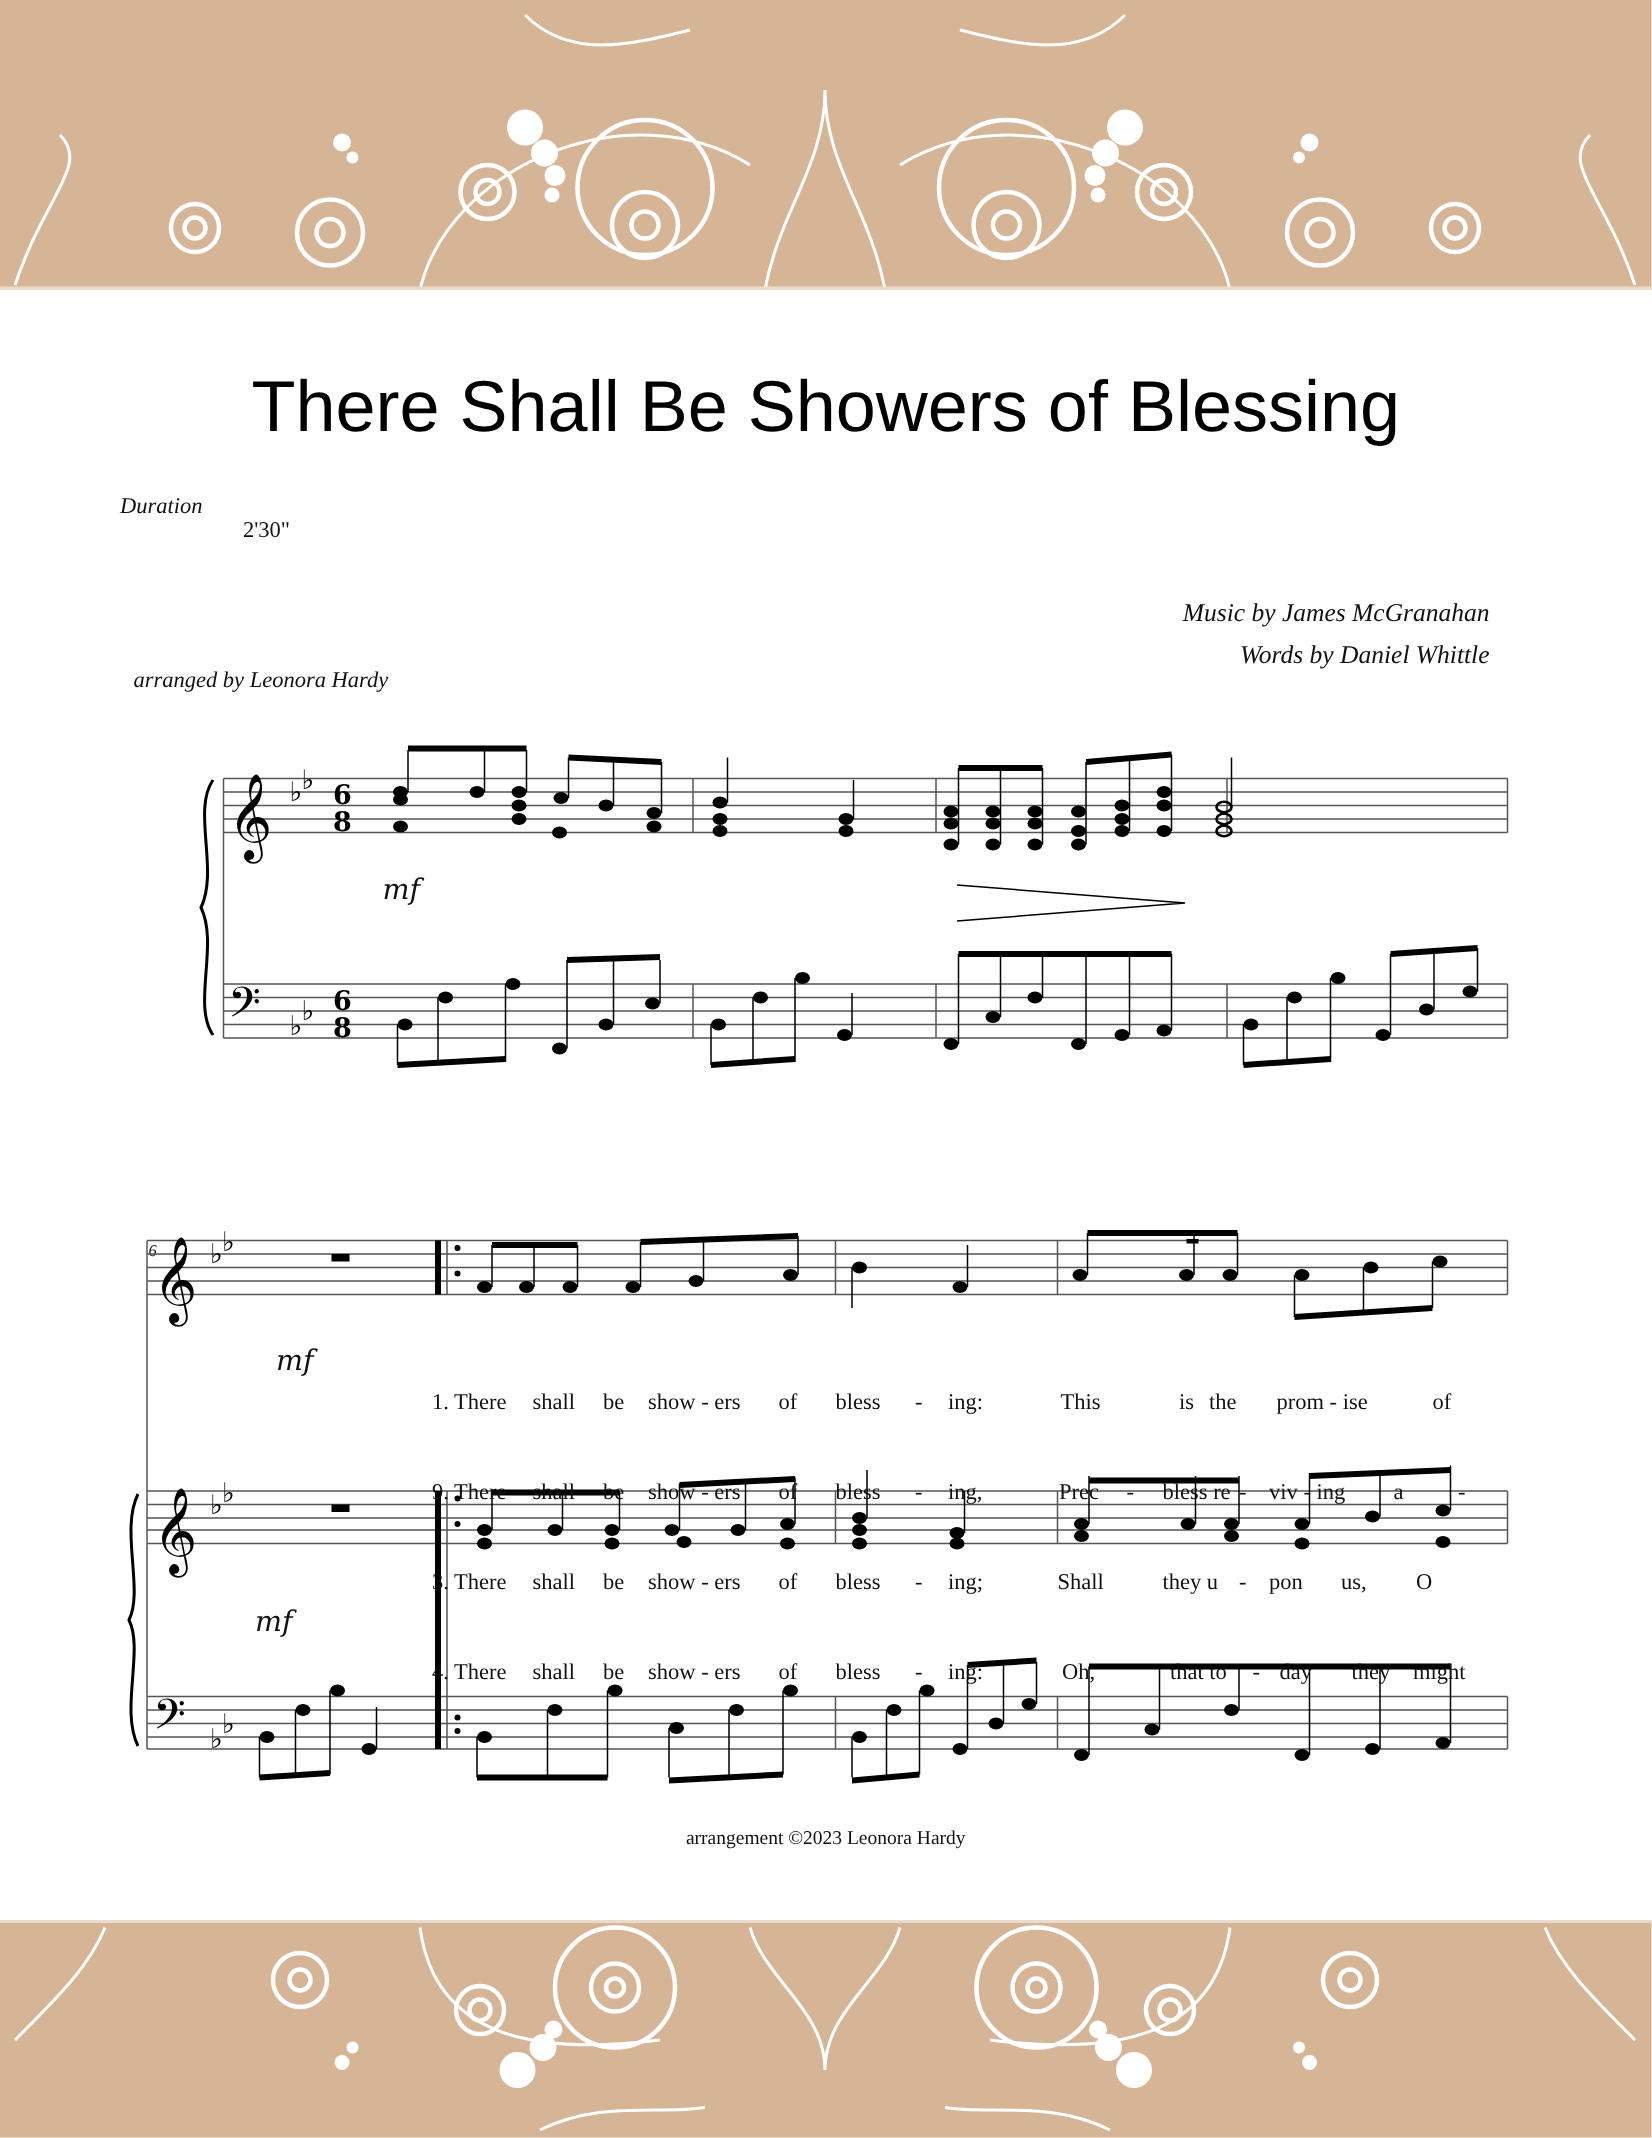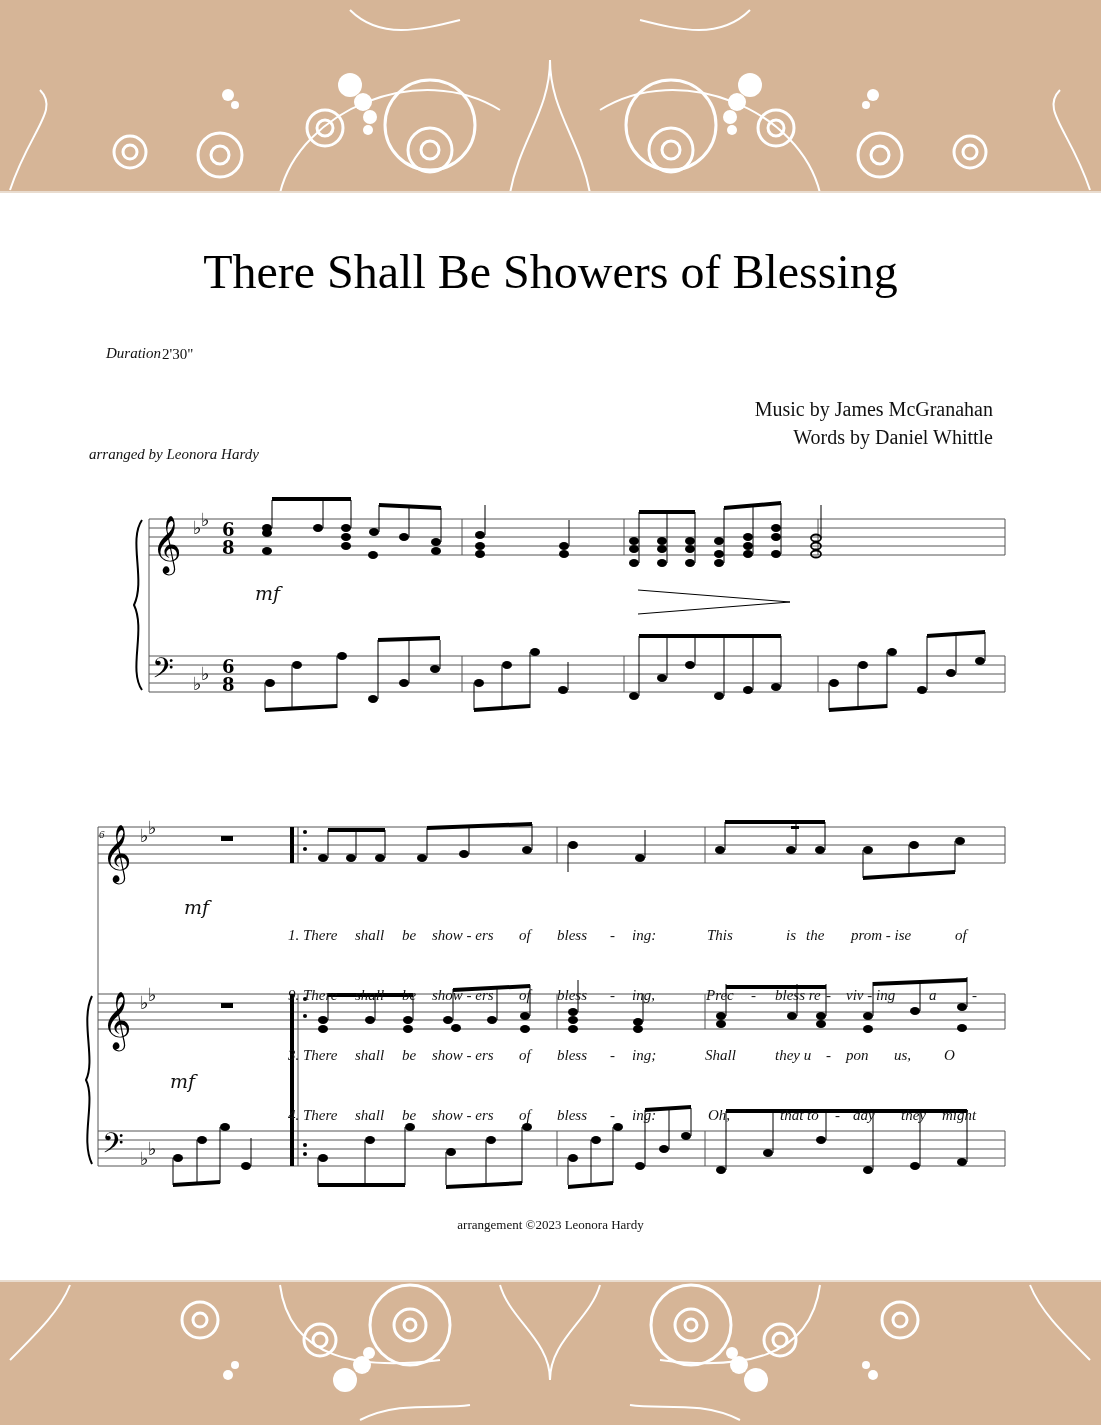--- a/index.html
+++ b/index.html
@@ -10,31 +10,31 @@
   .banner {
     position: absolute; left: 0; width: 1101px; background: #d6b597; overflow: hidden;
   }
   .banner-top { top: 0; height: 193px; }
   .banner-bottom { top: 1280px; height: 145px; }
   .banner-rule { position: absolute; left: 0; width: 1101px; height: 2px; background: #e9dccf; }
   .banner svg { position: absolute; left: 0; top: 0; }
 
   .title {
     position: absolute; left: 0; width: 1101px; top: 244px; text-align: center;
-    font-size: 48px; font-family: Liberation Serif, serif; color: #000;
+    font-size: 48px; font-family: Liberation Sans, sans-serif; color: #000;
   }
-  .duration-label { position: absolute; left: 80px; top: 345px; font-style: italic; font-size: 15px; margin-left: 26px; }
+  .duration-label { position: absolute; left: 80px; top: 330px; font-style: italic; font-size: 15px; }
   .duration-value { position: absolute; left: 162px; top: 346px; font-size: 15px; }
   .arranger { position: absolute; left: 89px; top: 446px; font-style: italic; font-size: 15px; }
-  .credits { position: absolute; right: 108px; top: 395px; text-align: right; font-size: 20px; line-height: 28px; }
+  .credits { position: absolute; right: 108px; top: 395px; text-align: right; font-style: italic; font-size: 17px; line-height: 28px; }
   .copyright { position: absolute; left: 0; width: 1101px; top: 1217px; text-align: center; font-size: 13px; }
 
   .system { position: absolute; left: 0; top: 0; }
   .lyrics { position: absolute; font-size: 15px; line-height: 20px; white-space: pre; }
-  .lyric-line { height: 20px; position: relative; font-style: italic; }
+  .lyric-line { height: 20px; position: relative; }
   .lyric-line span { position: absolute; top: 0; }
   .measure-num { position: absolute; left: 99px; top: 828px; font-size: 11px; font-style: italic; }
   .dyn { position: absolute; font-family: "DejaVu Serif", serif; font-style: italic; font-weight: normal; font-size: 19px; }
 </style>
 </head>
 <body>
 
 <div class="banner banner-top">
   <svg width="1101" height="193" fill="none" stroke="#fff">
     <g stroke-width="3">

